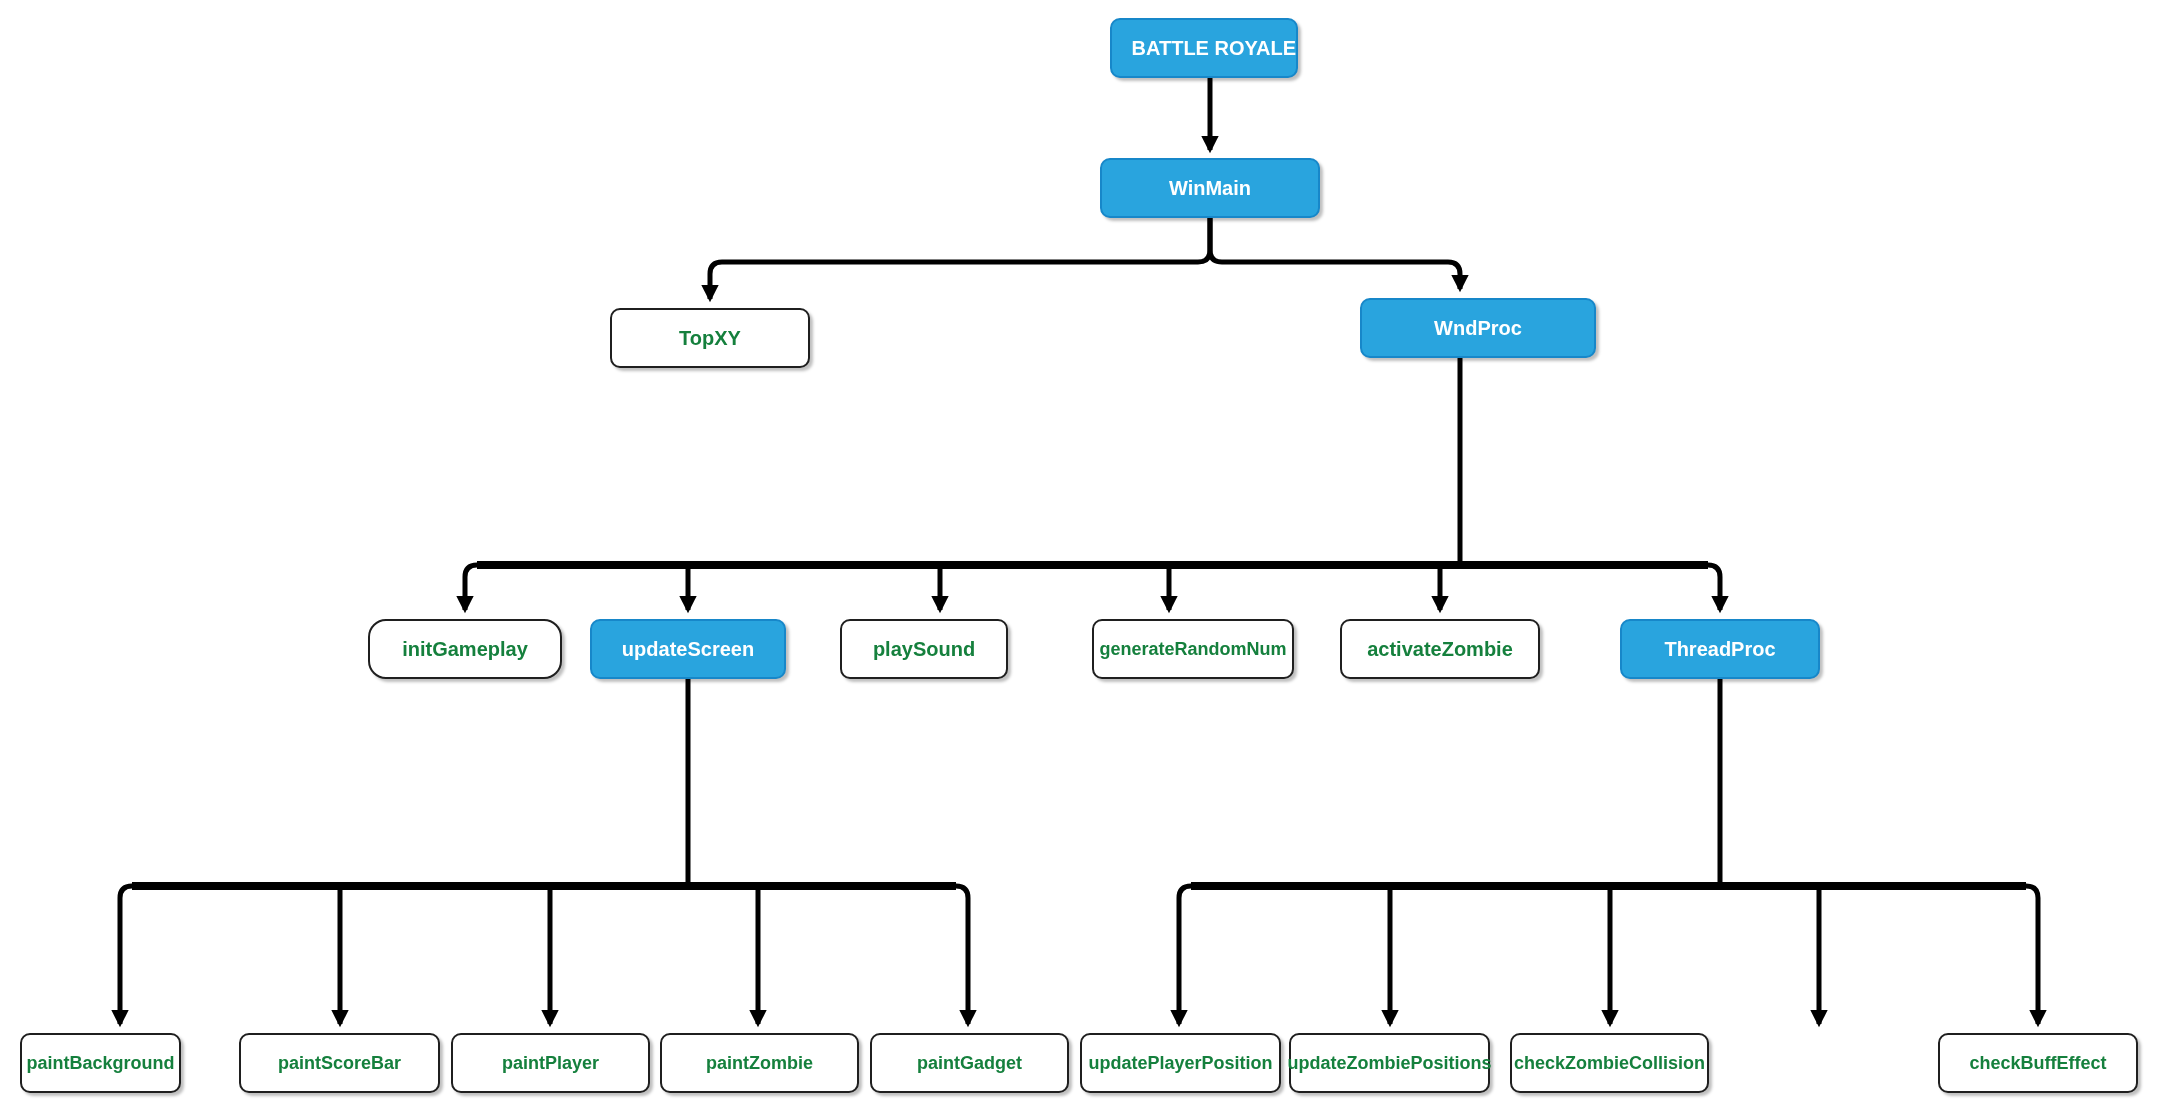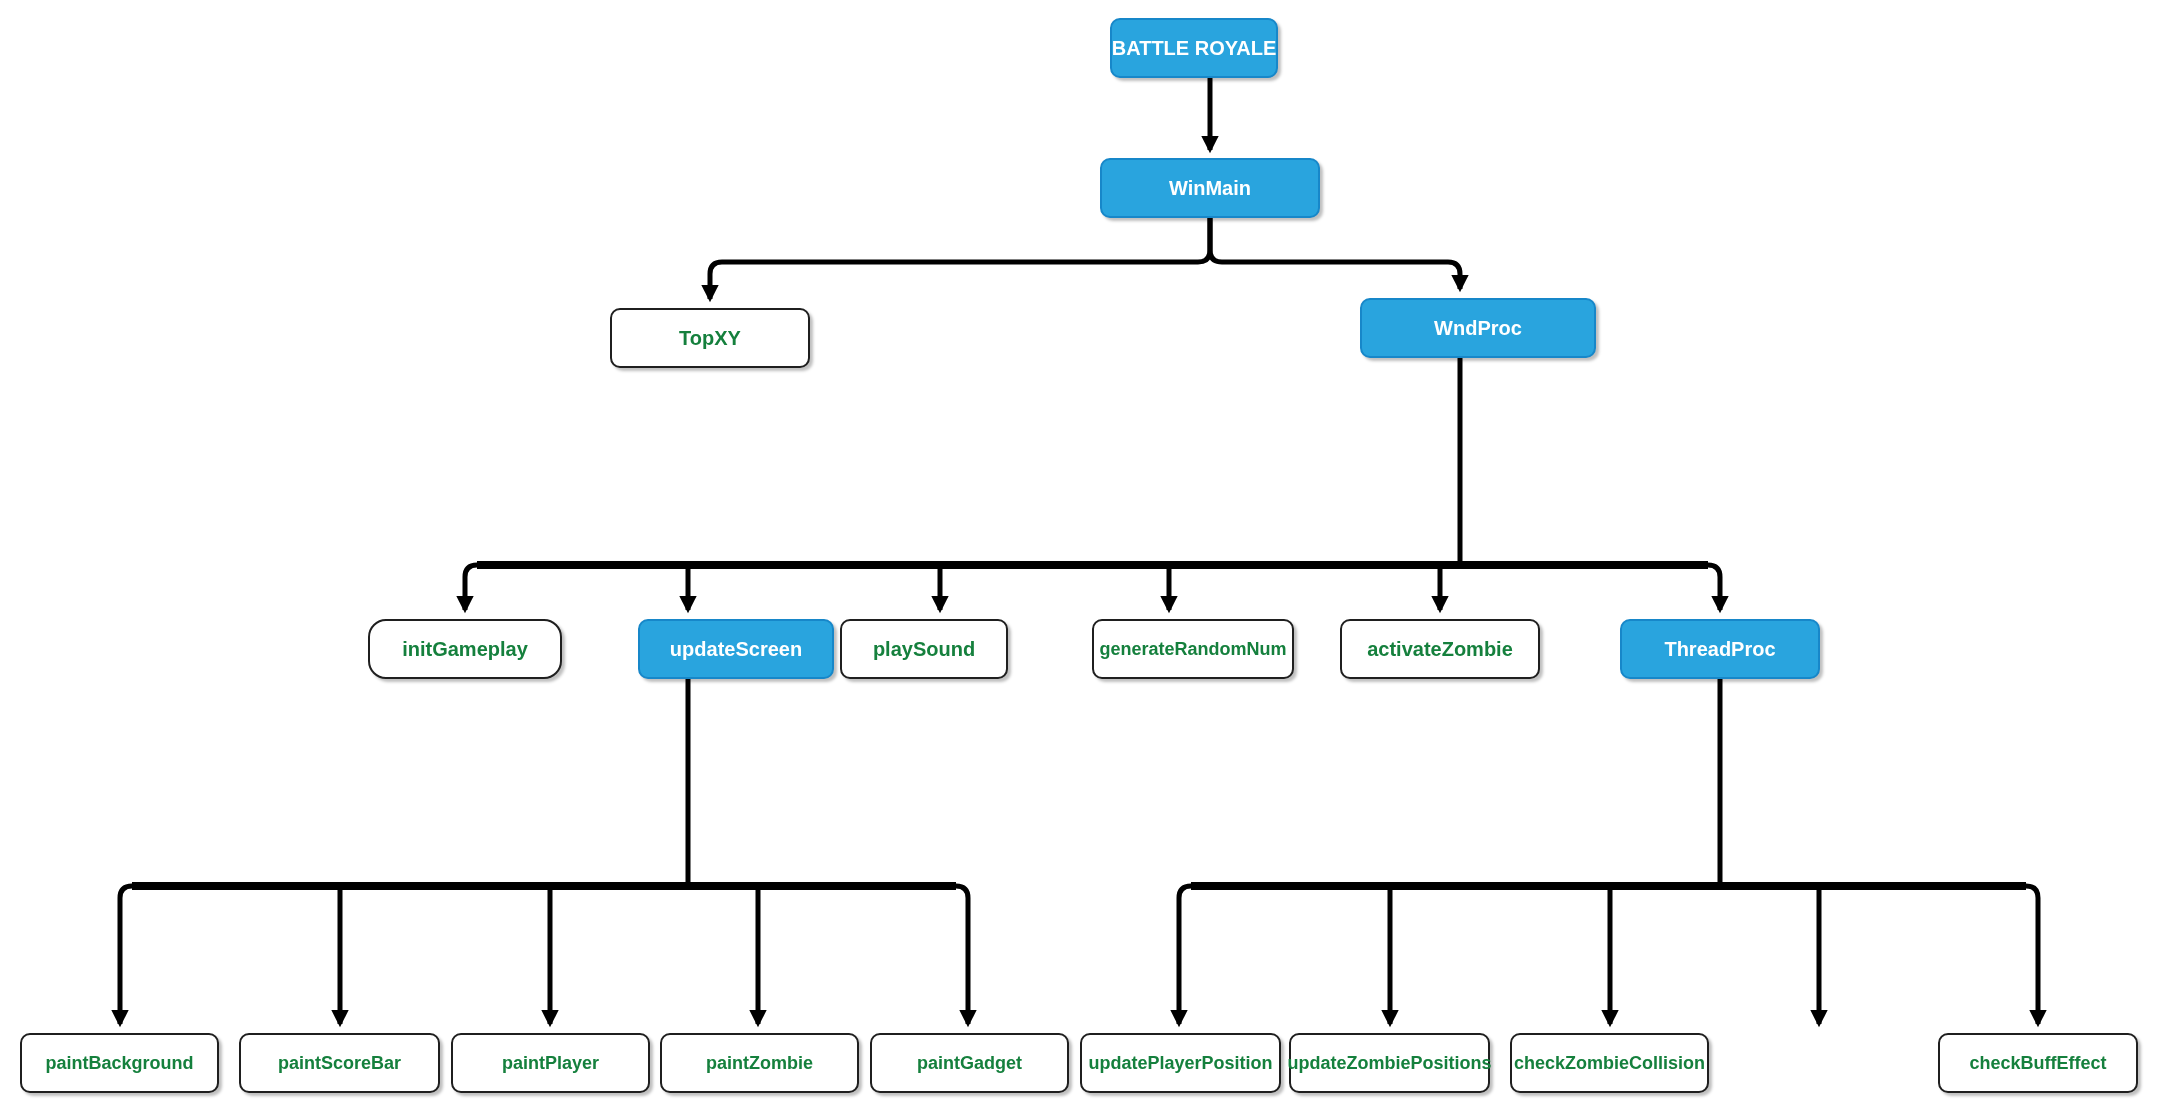--- a/index.html
+++ b/index.html
@@ -80,55 +80,55 @@
       <path d="M 1720 679 V 886"></path>
       <path d="M 1191 886 H 2026" stroke-width="8"></path>
       <path d="M 1203 886 H 1191 Q 1179 886 1179 898 V 1024" marker-end="url(#arrow)"></path>
       <path d="M 2014 886 H 2026 Q 2038 886 2038 898 V 1024" marker-end="url(#arrow)"></path>
       <path d="M 1390 888 V 1024" marker-end="url(#arrow)"></path>
       <path d="M 1610 888 V 1024" marker-end="url(#arrow)"></path>
       <path d="M 1819 888 V 1024" marker-end="url(#arrow)"></path>
     </g>
   </svg>
 
-  <div class="node accent" style="left:1110px;top:18px;width:168px;">
+  <div class="node accent" style="left:1110px;top:18px;width:188px;justify-content:flex-end;">
     <span>BATTLE ROYALE</span>
   </div>
 
   <div class="node accent" style="left:1100px;top:158px;width:220px;">
     <span>WinMain</span>
   </div>
 
   <div class="node" style="left:610px;top:308px;width:200px;">
     <span>TopXY</span>
   </div>
   <div class="node accent" style="left:1360px;top:298px;width:236px;">
     <span>WndProc</span>
   </div>
 
   <div class="node" style="left:368px;top:619px;width:194px;border-radius:18px;">
     <span>initGameplay</span>
   </div>
-  <div class="node accent" style="left:590px;top:619px;width:196px;margin-left:48px;">
+  <div class="node accent" style="left:590px;top:619px;width:196px;">
     <span>updateScreen</span>
   </div>
   <div class="node" style="left:840px;top:619px;width:168px;">
     <span>playSound</span>
   </div>
   <div class="node sm" style="left:1068px;top:619px;width:202px;margin-left:24px;">
     <span>generateRandomNum</span>
   </div>
   <div class="node" style="left:1340px;top:619px;width:200px;">
     <span>activateZombie</span>
   </div>
   <div class="node accent" style="left:1620px;top:619px;width:200px;">
     <span>ThreadProc</span>
   </div>
 
-  <div class="node sm" style="left:20px;top:1033px;width:199px;">
+  <div class="node sm" style="left:20px;top:1033px;width:161px;">
     <span>paintBackground</span>
   </div>
   <div class="node sm" style="left:239px;top:1033px;width:201px;">
     <span>paintScoreBar</span>
   </div>
   <div class="node sm" style="left:451px;top:1033px;width:199px;">
     <span>paintPlayer</span>
   </div>
   <div class="node sm" style="left:660px;top:1033px;width:199px;">
     <span>paintZombie</span>

